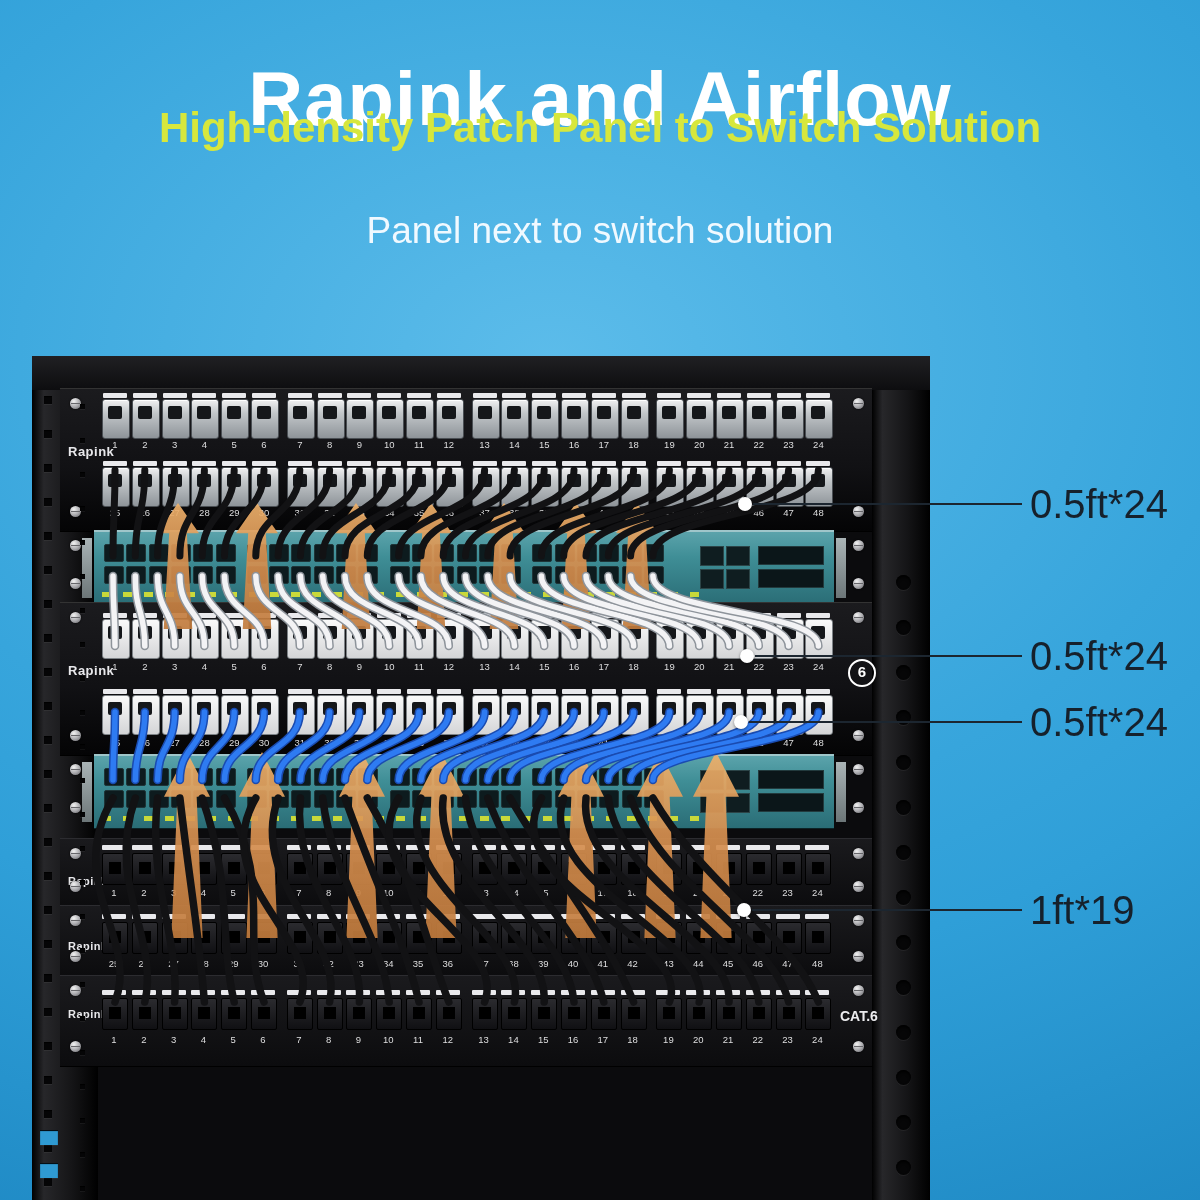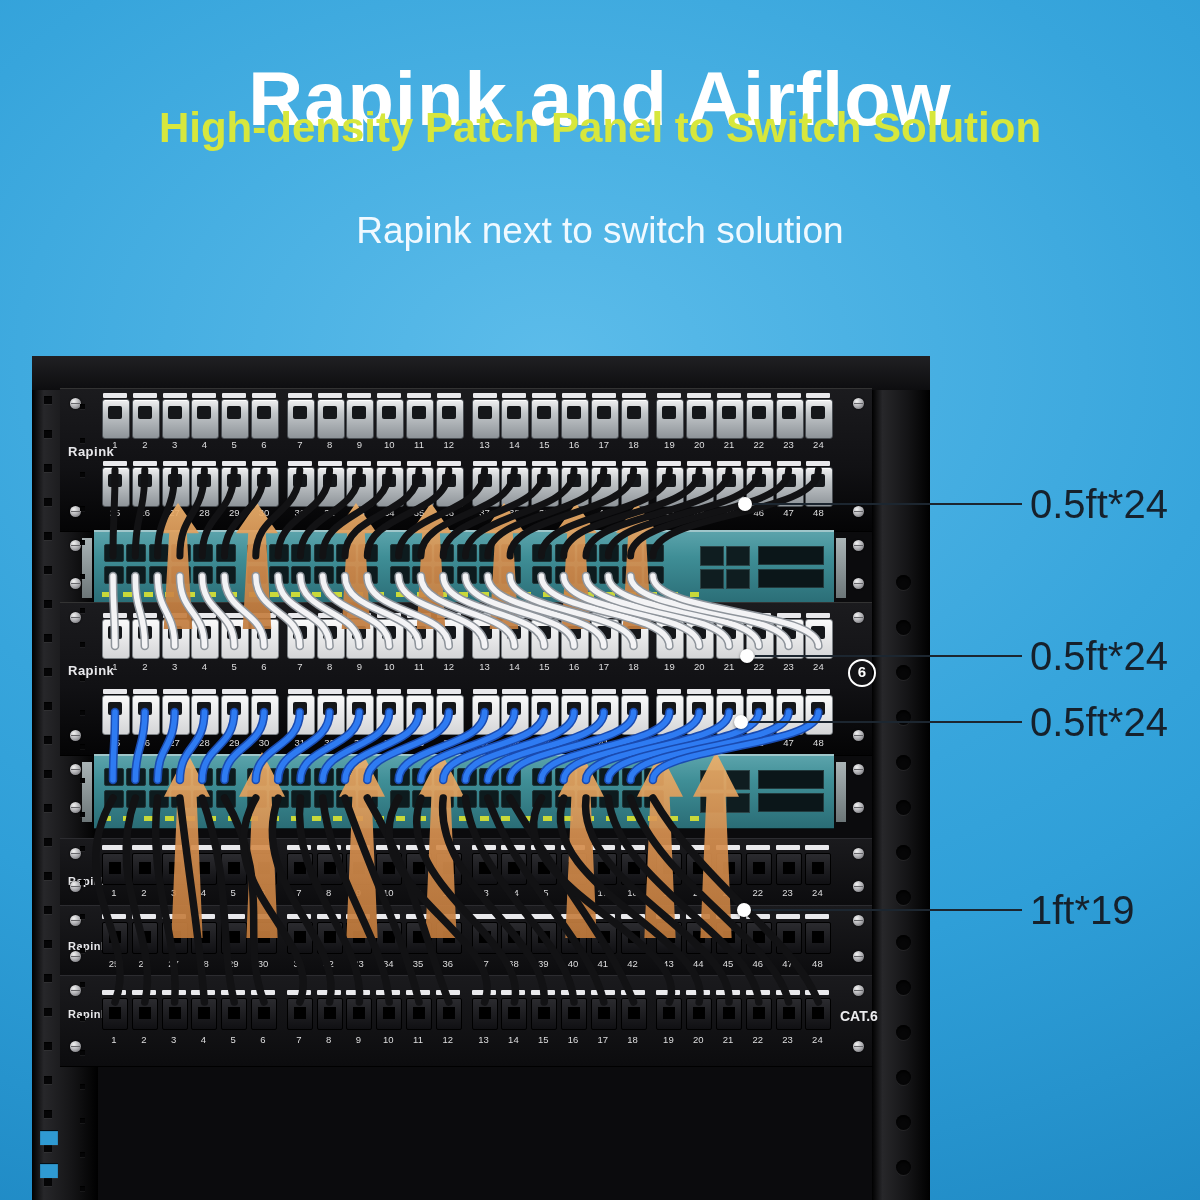--- a/index.html
+++ b/index.html
@@ -63,21 +63,21 @@
   .dot{position:absolute;width:14px;height:14px;border-radius:50%;background:#fff;box-shadow:0 1px 3px rgba(0,0,0,.45);}
   .cline{position:absolute;height:2px;background:#1c2630;}
   .clabel{position:absolute;font-size:40px;font-weight:500;color:#16212c;transform:translateY(-50%);white-space:nowrap;}
 </style>
 </head>
 <body>
 
 <div class="stage">
   <h1 class="title">Rapink and Airflow</h1>
   <div class="subtitle">High-density Patch Panel to Switch Solution</div>
-  <div class="caption">Rapink next to switch solution</div>
+  <div class="caption">Panel next to switch solution</div>
 
   <div class="rack" id="rack">
     <div class="backdrop"></div>
     <div class="rail left"></div>
     <div class="rail right"></div>
     <div class="topbar"></div>
 
     <div class="unit panel" id="panel1">
       <div class="brand" style="top:55px">Rapink</div>
     <div class="label-strip" style="left: 43px; top: 4px;"></div>

